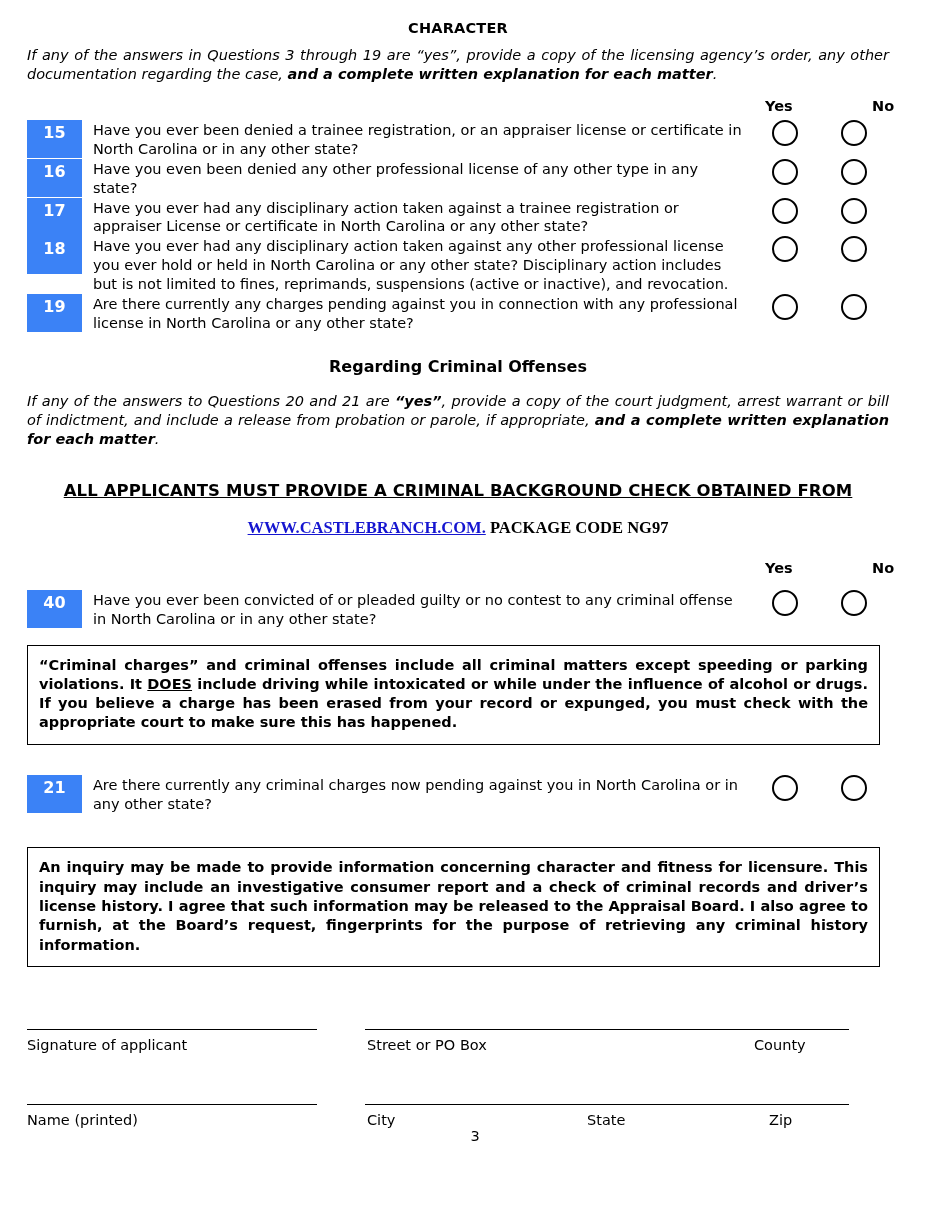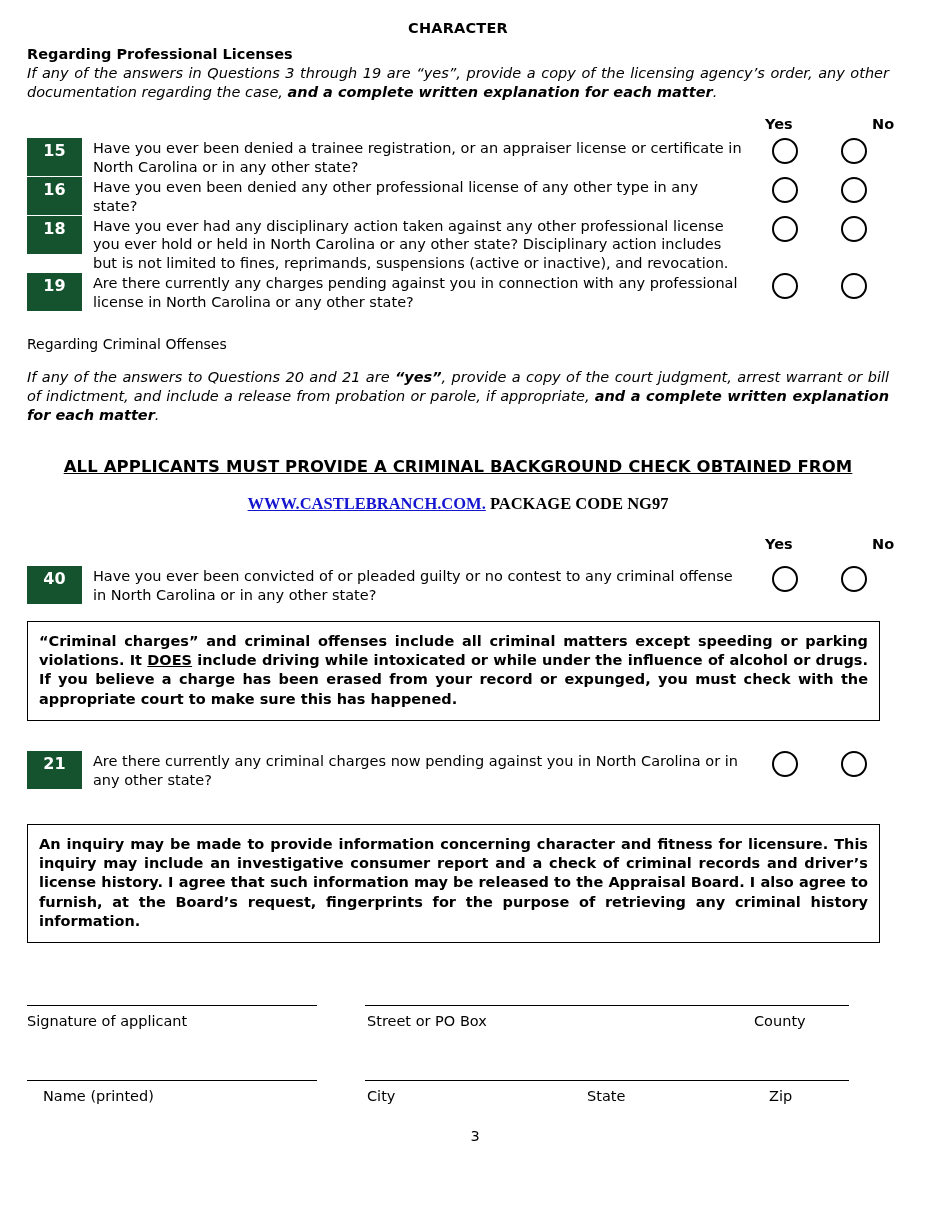--- a/index.html
+++ b/index.html
@@ -72,21 +72,21 @@
   }
   .qtable td {
     vertical-align: top;
     padding: 0;
   }
   .numcell {
     width: 58px;
   }
   .numbox {
     width: 55px;
-    background: #14532d;
+    background: #3b82f6;
     color: #ffffff;
     font-weight: bold;
     font-size: 16px;
     text-align: center;
     padding: 3px 0 16px 0;
     box-sizing: border-box;
   }
   .qtext {
     font-size: 14.5px;
     line-height: 1.30;
@@ -102,23 +102,24 @@
   .bubble {
     display: inline-block;
     width: 26px;
     height: 26px;
     border: 2px solid #000000;
     border-radius: 50%;
     box-sizing: border-box;
   }
 
   .crim-head {
-    font-weight: normal;
-    font-size: 14px;
+    font-weight: bold;
+    font-size: 16px;
     margin: 24px 0 0 0;
+    text-align: center;
   }
   .crim-intro {
     font-size: 14.5px;
     font-style: italic;
     line-height: 1.32;
     text-align: justify;
     margin: 16px 0 0 0;
   }
   .crim-intro b { font-weight: bold; font-style: italic; }
 
@@ -181,21 +182,20 @@
   }
 </style>
 </head>
 <body>
 
 <div class="page">
   <div class="inner">
 
     <div class="doc-title">CHARACTER</div>
 
-    <div class="section-head">Regarding Professional Licenses</div>
 
     <p class="intro"><span>If any of the answers in Questions 3 through 19 are “yes”, provide a copy of the licensing agency’s order, any other documentation regarding the case, </span><b>and a complete written explanation for each matter</b><span>.</span></p>
 
     <div class="yesno-head">
       <span class="yes">Yes</span>
       <span class="no">No</span>
     </div>
 
     <table class="qtable">
       <tbody>
@@ -218,20 +218,32 @@
         <td class="qtext">Have you even been denied any other professional license of any other type in any state?</td>
         <td class="bubblecell">
           <span class="bubble"></span>
         </td>
         <td class="bubblecell">
           <span class="bubble"></span>
         </td>
       </tr>
       <tr>
         <td class="numcell">
+          <div class="numbox">17</div>
+        </td>
+        <td class="qtext">Have you ever had any disciplinary action taken against a trainee registration or appraiser License or certificate in North Carolina or any other state?</td>
+        <td class="bubblecell">
+          <span class="bubble"></span>
+        </td>
+        <td class="bubblecell">
+          <span class="bubble"></span>
+        </td>
+      </tr>
+      <tr>
+        <td class="numcell">
           <div class="numbox">18</div>
         </td>
         <td class="qtext">Have you ever had any disciplinary action taken against any other professional license you ever hold or held in North Carolina or any other state?  Disciplinary action includes but is not limited to fines, reprimands, suspensions (active or inactive), and revocation.</td>
         <td class="bubblecell">
           <span class="bubble"></span>
         </td>
         <td class="bubblecell">
           <span class="bubble"></span>
         </td>
       </tr>
@@ -302,21 +314,21 @@
 
     <div class="sig-area">
       <div class="rule" style="left:0px; top:22px; width:290px;"></div>
       <div class="sig-label" style="left:0px; top:30px;">Signature of applicant</div>
 
       <div class="rule" style="left:338px; top:22px; width:484px;"></div>
       <div class="sig-label" style="left:340px; top:30px;">Street or PO Box</div>
       <div class="sig-label" style="left:727px; top:30px;">County</div>
 
       <div class="rule" style="left:0px; top:97px; width:290px;"></div>
-      <div class="sig-label" style="left:16px; top:105px;">Name (printed)</div>
+      <div class="sig-label" style="left:0px; top:105px;">Name (printed)</div>
 
       <div class="rule" style="left:338px; top:97px; width:484px;"></div>
       <div class="sig-label" style="left:340px; top:105px;">City</div>
       <div class="sig-label" style="left:560px; top:105px;">State</div>
       <div class="sig-label" style="left:742px; top:105px;">Zip</div>
     </div>
 
   </div>
 
   <div class="pagenum">3</div>

